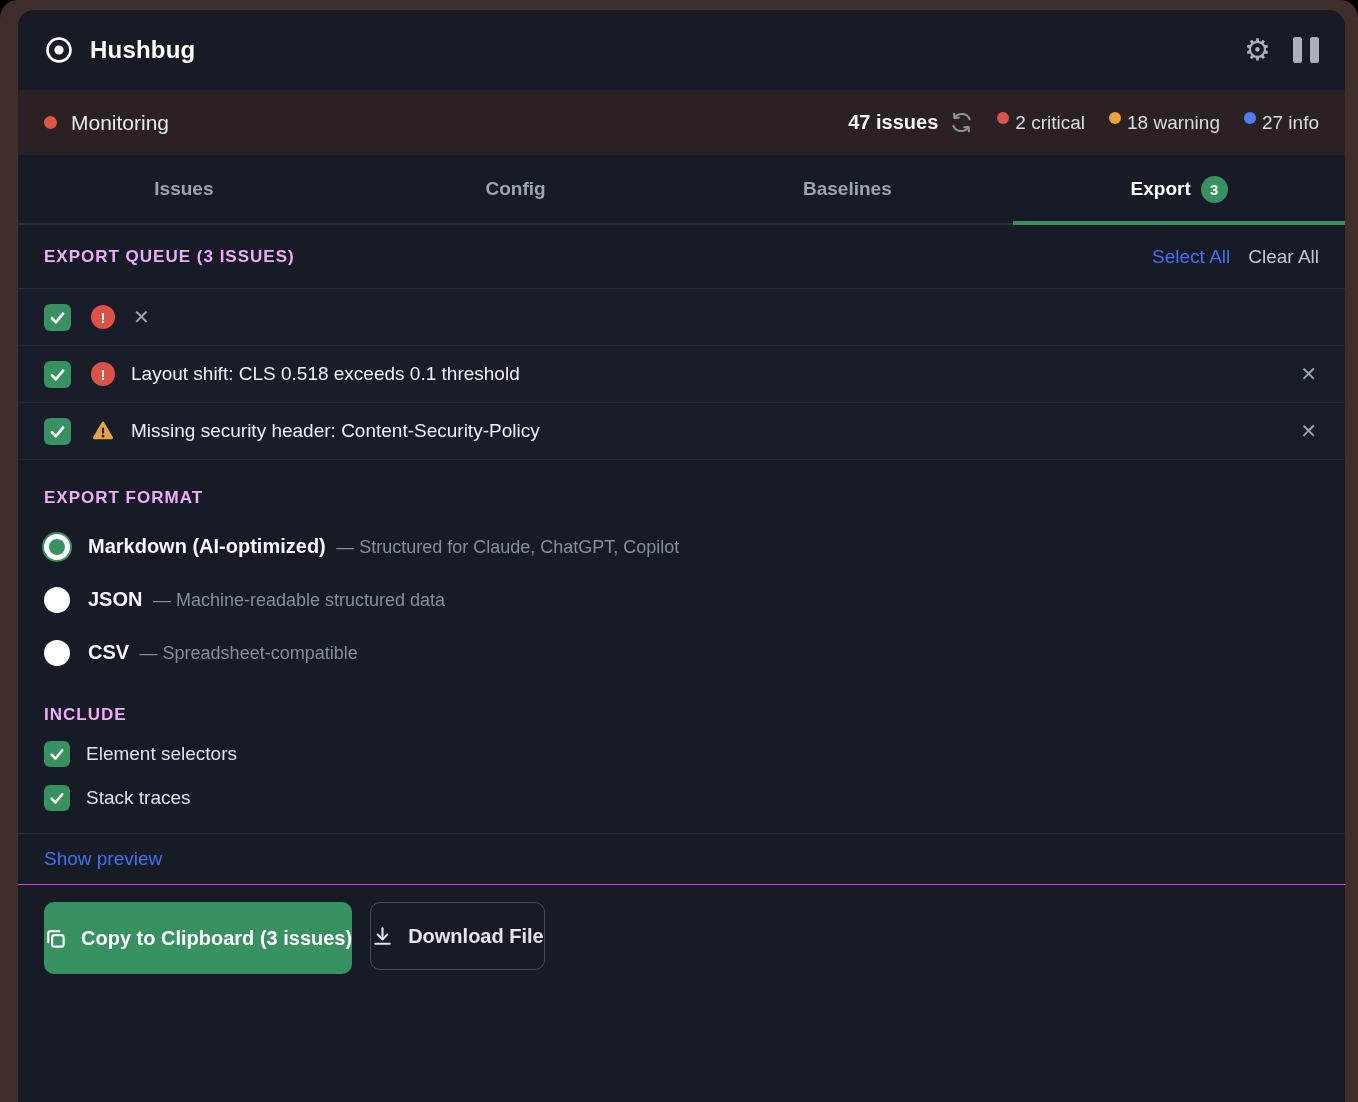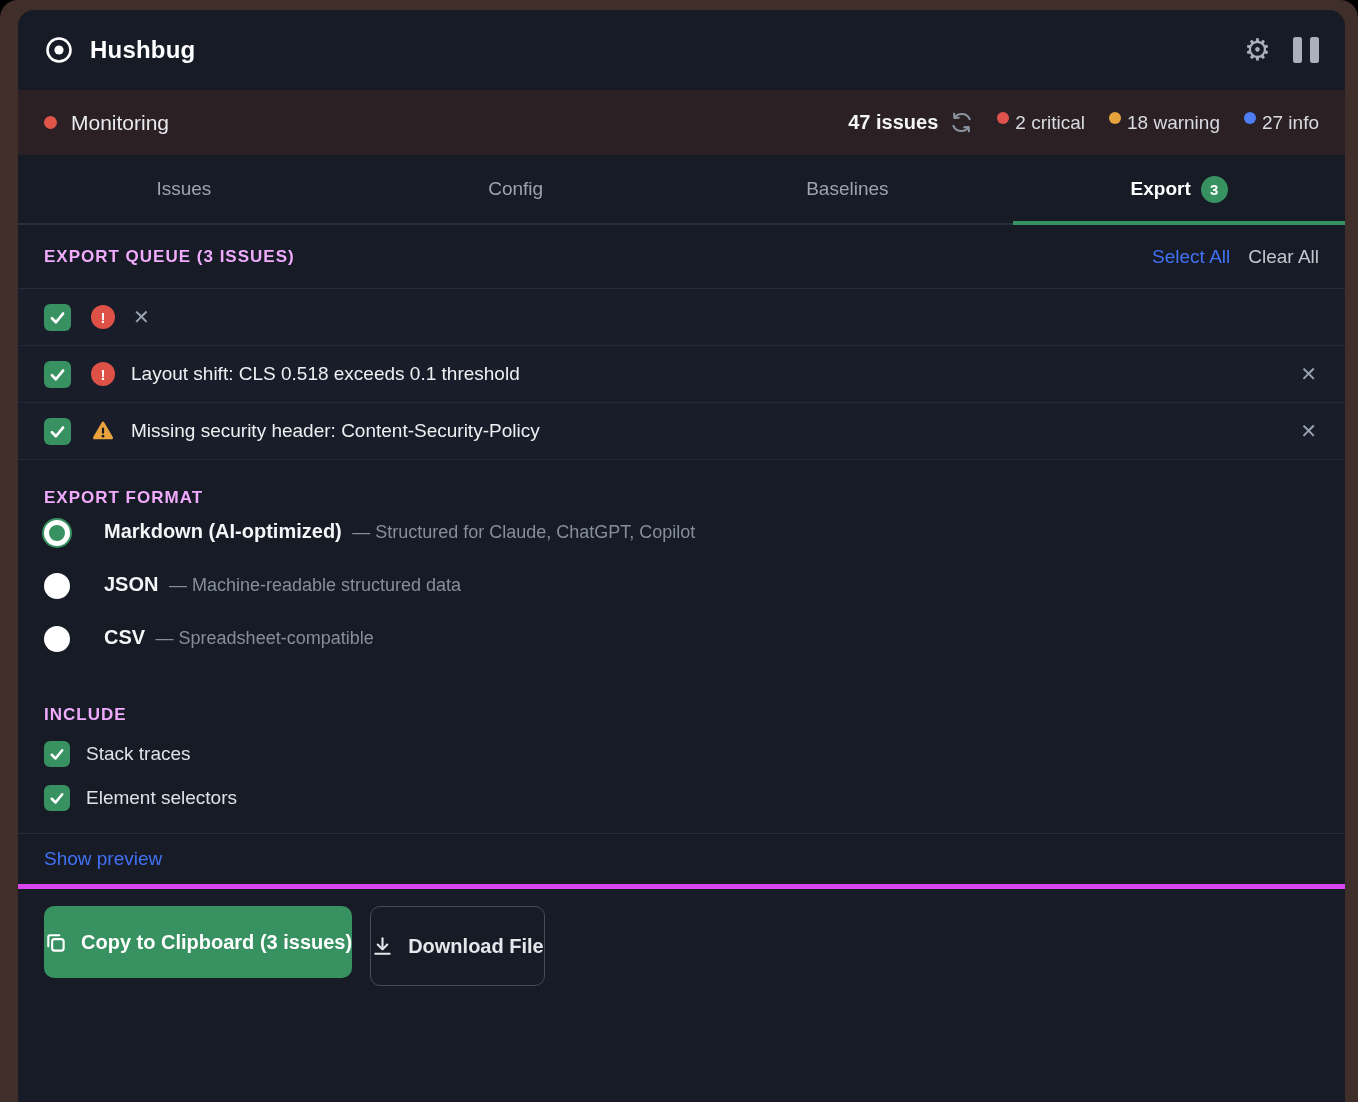--- a/index.html
+++ b/index.html
@@ -31,21 +31,21 @@
   .issues-count b { font-size:20px; font-weight:700; color:#f2f4f6; }
   .counter { display:flex; gap:6px; font-size:19px; color:#d8dbe0; }
   .dot-sm { width:12px; height:12px; border-radius:50%; }
   .dot-critical { background:#e0524e; }
   .dot-warning { background:#e8a33d; }
   .dot-info { background:#4f7df2; }
 
   
   .tabs { height:70px; display:flex; border-bottom:2px solid #272e3c; }
   .tab { flex:1; display:flex; align-items:center; justify-content:center; gap:10px;
-    font-size:19px; color:#9ba3ae; cursor:pointer; position:relative; font-weight:400; }
+    font-size:19px; color:#9ba3ae; cursor:pointer; position:relative; font-weight:700; }
   .tab.active { color:#ffffff; font-weight:700; }
   .tab.active::after { content:""; position:absolute; left:0; right:0; bottom:-2px; height:4px; background:#389161; }
   .badge { width:27px; height:27px; border-radius:50%; background:#389161; color:#fff;
     font-size:15px; font-weight:700; display:flex; align-items:center; justify-content:center; }
 
   
   .queue-hdr { height:64px; display:flex; align-items:center; justify-content:space-between;
     padding:0 26px; border-bottom:1px solid #262d3a; }
   .section-title { font-size:17px; font-weight:700; letter-spacing:1px; color:#f0abfc; }
   .queue-links { display:flex; align-items:center; gap:18px; font-size:19px; }
@@ -58,44 +58,44 @@
   .checkbox { width:27px; height:27px; border-radius:6px; background:#389161; flex:none;
     display:flex; align-items:center; justify-content:center; cursor:pointer; }
   .sev { width:24px; height:24px; flex:none; display:flex; align-items:center; justify-content:center; margin-left:4px; }
   .sev-critical { border-radius:50%; background:#dd5147; color:#fff; font-size:15px; font-weight:700; }
   .row-text { font-size:19px; color:#eef0f2; flex:1; }
   .row-close { font-size:20px; color:#9aa3b2; cursor:pointer; padding:0 2px; }
 
   
   .fmt { padding:28px 26px 0; }
   .fmt .section-title { display:block; }
-  .fmt-option { height:53px; display:flex; gap:34px; cursor:pointer; }
+  .fmt-option { height:53px; display:flex; align-items:center; gap:18px; cursor:pointer; }
   .fmt-list { margin-top:12px; }
   .radio { width:26px; height:26px; border-radius:50%; background:#ffffff; flex:none; }
   .radio.selected { background:#389161; border:5px solid #ffffff; box-shadow:0 0 0 2px #389161; }
   .fmt-name { font-size:20px; font-weight:700; color:#f4f5f7; }
   .fmt-desc { font-size:18px; color:#868e9c; margin-left:6px; }
 
   
   .inc { padding:26px 26px 14px; }
   .inc-option { height:42px; display:flex; align-items:center; gap:16px; cursor:pointer; margin-top:2px; }
   .inc-option:first-of-type { margin-top:8px; }
   .inc-label { font-size:19px; color:#dfe2e6; }
 
   
-  .preview { border-top:1px solid #262d3a; border-bottom:5px solid #d946ef;
+  .preview { border-top:1px solid #262d3a; border-bottom:1px solid #d946ef;
     padding:14px 26px; }
   .preview a { font-size:19px; color:#4271f5; text-decoration:none; cursor:pointer; }
 
   
   .actions { padding:17px 26px 30px; display:flex; flex-direction:row; gap:18px; }
   .btn { display:flex; align-items:center; justify-content:center; gap:14px;
     border-radius:10px; font-size:20px; font-weight:700; cursor:pointer; }
   .btn-copy { height:72px; background:#389161; color:#ffffff; border:none; }
-  .btn-download { height:80px; background:transparent; color:#e5e7eb; border:1px solid #434b5c; }
+  .btn-download { height:68px; background:transparent; color:#e5e7eb; border:1px solid #434b5c; }
   svg { display:block; }
 </style>
 </head>
 <body>
 
 <div class="frame">
 <div class="panel">
 
   <div class="hdr">
     <div class="hdr-left">
@@ -236,29 +236,29 @@
   </div>
 
   <div class="inc">
     <span class="section-title">INCLUDE</span>
     <div class="inc-option">
       <span class="checkbox" style="width:26px;height:26px;">
         <svg width="18" height="18" viewBox="0 0 24 24" fill="none" stroke="#fff" stroke-width="3.4" stroke-linecap="round" stroke-linejoin="round">
               <polyline points="5,13 10,18 19,7"></polyline>
             </svg>
       </span>
-      <span class="inc-label">Stack traces</span>
+      <span class="inc-label">Element selectors</span>
     </div>
     <div class="inc-option">
       <span class="checkbox" style="width:26px;height:26px;">
         <svg width="18" height="18" viewBox="0 0 24 24" fill="none" stroke="#fff" stroke-width="3.4" stroke-linecap="round" stroke-linejoin="round">
               <polyline points="5,13 10,18 19,7"></polyline>
             </svg>
       </span>
-      <span class="inc-label">Element selectors</span>
+      <span class="inc-label">Stack traces</span>
     </div>
   </div>
 
   <div class="preview">
     <a>Show preview</a>
   </div>
 
   <div class="actions">
     <button class="btn btn-copy">
       <span>

